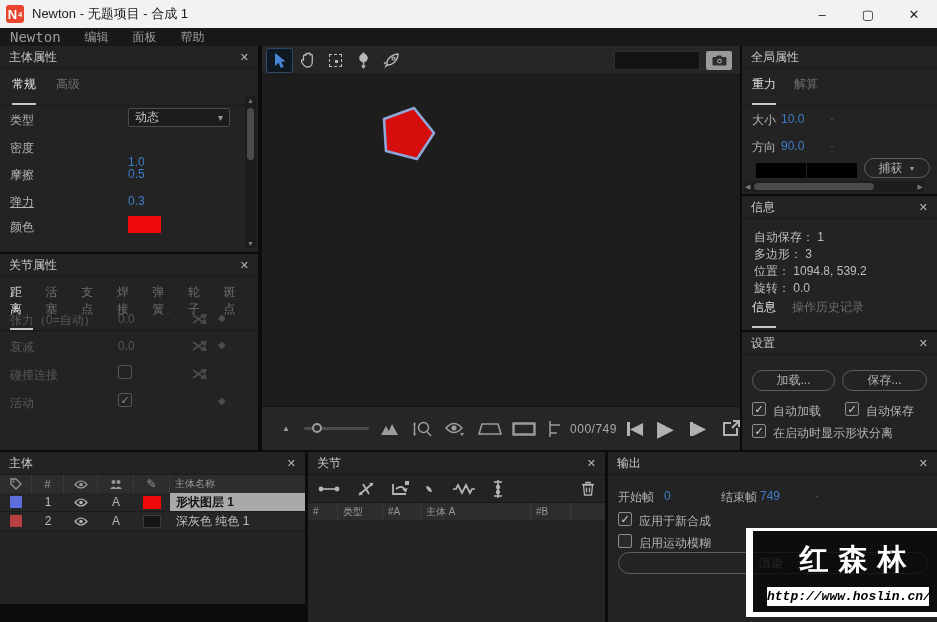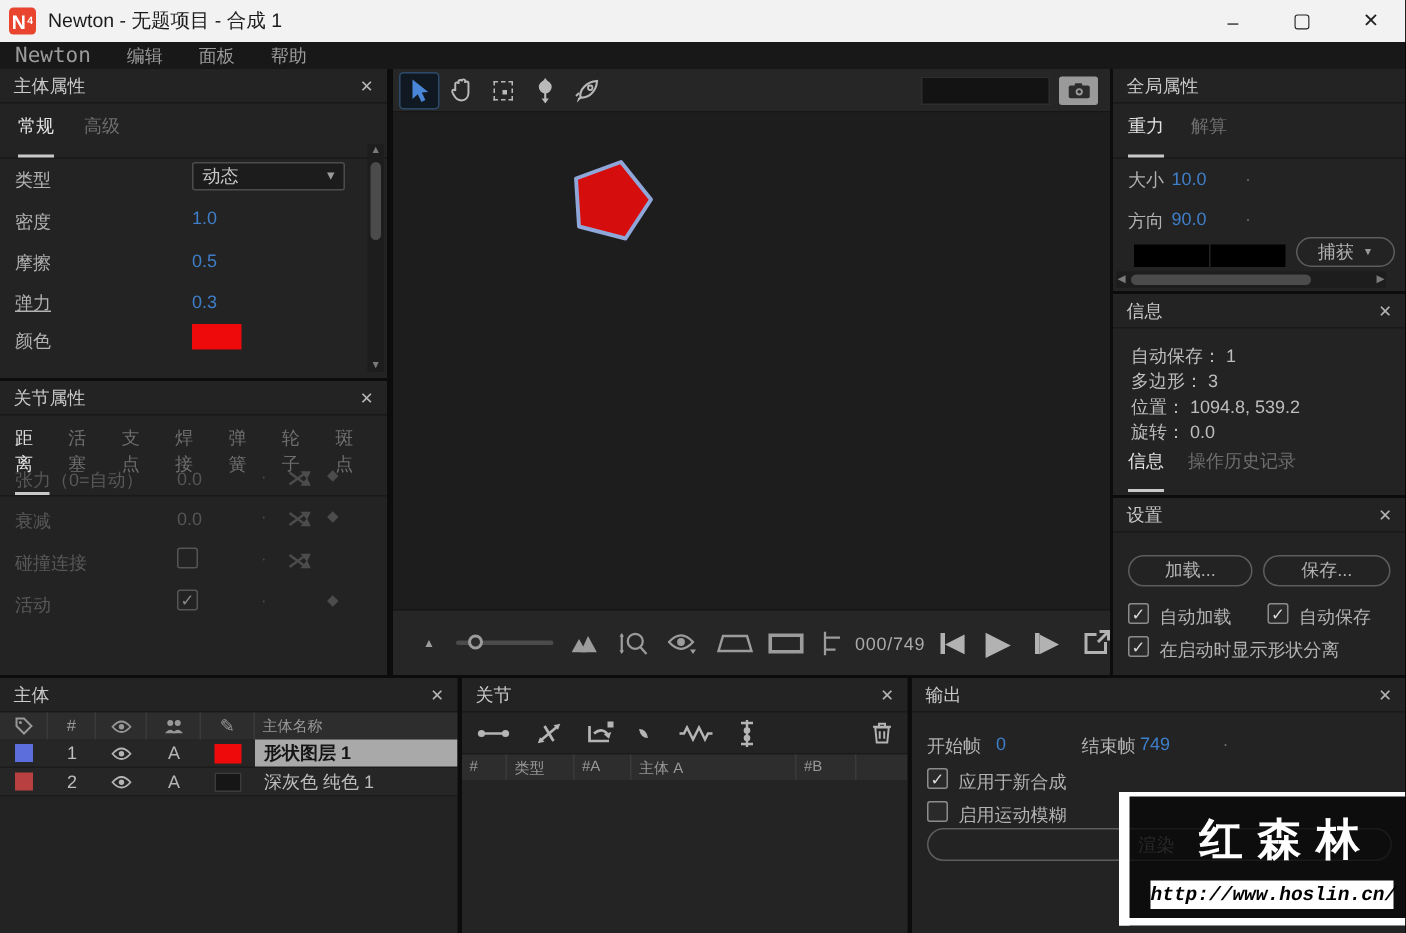--- a/index.html
+++ b/index.html
@@ -112,21 +112,21 @@
     <div class="tabs">
       <span class="tab active">常规</span>
       <span class="tab">高级</span>
     </div>
     <span class="abs lab" style="left:10px; top:66px;">类型</span>
     <div class="abs selectbox" style="left:128px; top:62px;gap:36px;">
       <span>动态</span>
       <span style="color:#9a9a9a; font-size:10px;">▾</span>
     </div>
     <span class="abs lab" style="left:10px; top:94px;">密度</span>
-    <span class="abs val" style="left:128px; top:92px;">1.0</span>
+    <span class="abs val" style="left:128px; top:109px;">1.0</span>
     <span class="abs lab" style="left:10px; top:121px;">摩擦</span>
     <span class="abs val" style="left:128px; top:121px;">0.5</span>
     <span class="abs lab" style="left:10px; top:148px;text-decoration:underline;">弹力</span>
     <span class="abs val" style="left:128px; top:148px;">0.3</span>
     <span class="abs lab" style="left:10px; top:173px;">颜色</span>
     <div class="abs swatch" style="left: 128px; top: 170px; width: 33px; height: 17px; background: rgb(238, 10, 10);"></div>
 
     <div class="vsb" style="right:2px; top:50px; height:152px;">
       <span class="sbarrow">▲</span>
       <span class="sbarrow">▼</span>
@@ -384,21 +384,21 @@
         <span>保存...</span>
       </div>
     <span class="abs cb" style="left:10px; top:70px;">✓</span>
     <span class="abs lab" style="left:31px; top:71px;">自动加载</span>
     <span class="abs cb" style="left:103px; top:70px;">✓</span>
     <span class="abs lab" style="left:124px; top:71px;">自动保存</span>
     <span class="abs cb" style="left:10px; top:92px;">✓</span>
     <span class="abs lab" style="left:31px; top:93px;">在启动时显示形状分离</span>
   </div>
 
-  <div class="panel" style="left:0; top:452px; width:305px; height:170px;">
+  <div class="panel" style="left:0; top:452px; width:305px; height:152px;">
     <div class="phead">
       <span>主体</span>
       <span class="xbtn">✕</span>
     </div>
     <div class="thead" style="height:18px;">
       <span class="tcell" style="width:32px; justify-content:center;">
         <svg width="12" height="12" viewBox="0 0 12 12">
             <path d="M1 1 h5 l5 5 -5 5 -5-5z" fill="none" stroke="#989898" stroke-width="1.3"></path>
             <circle cx="3.6" cy="3.6" r="1" fill="#989898"></circle>
           </svg>

